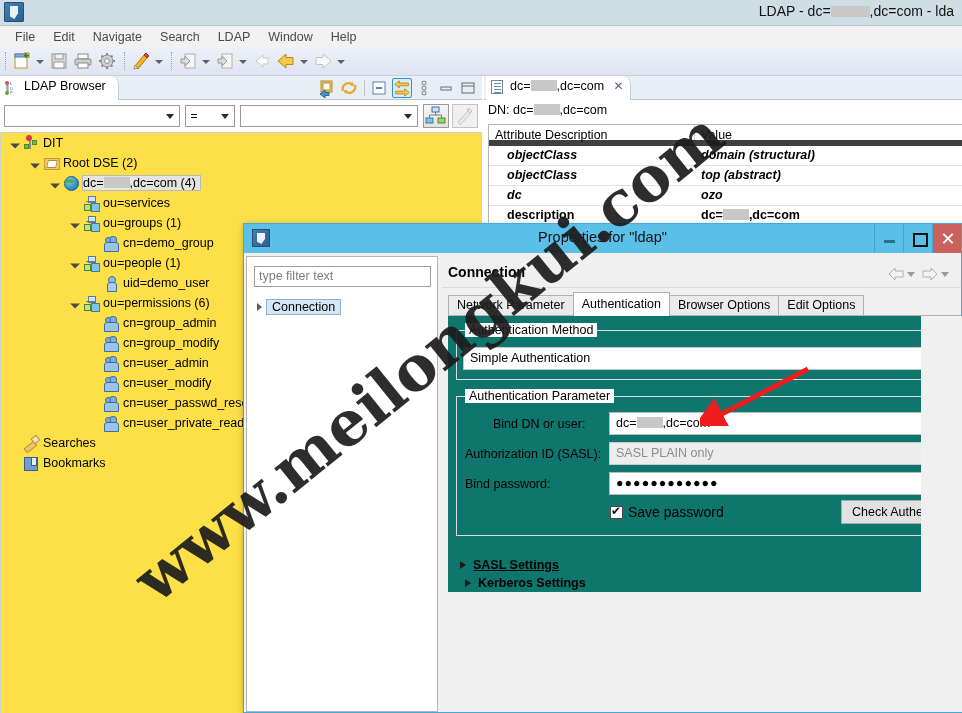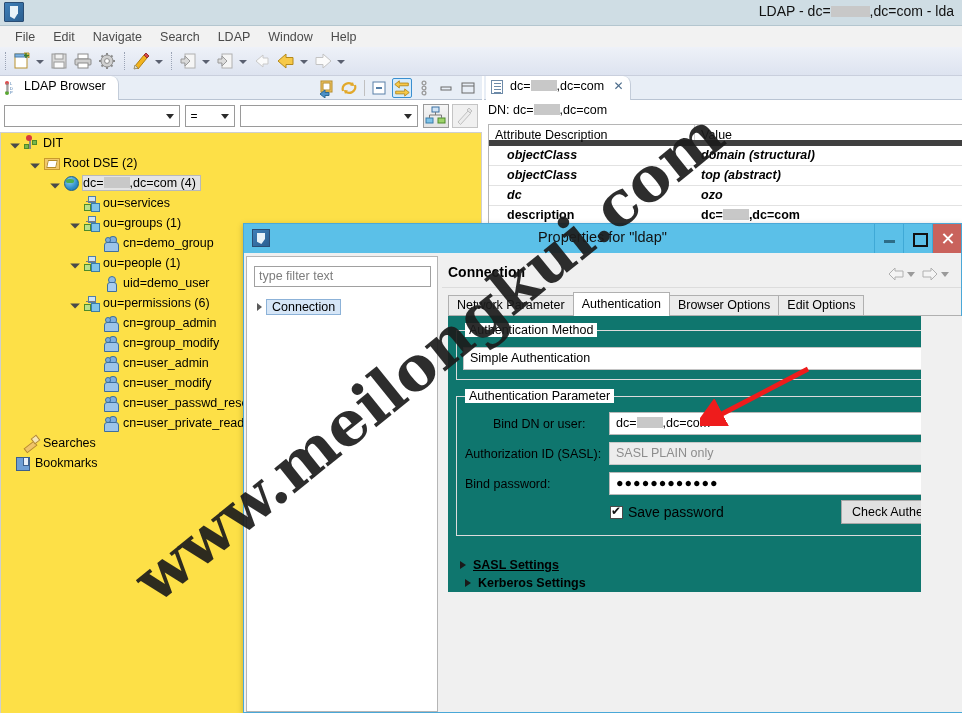--- a/index.html
+++ b/index.html
@@ -709,21 +709,21 @@
           <div class="tnode" style="padding-left: 88px;">
             <span class="twist"></span>
             <span class="ticon ic-group"></span>
             <span class="tlabel">cn=user_private_read</span>
           </div>
           <div class="tnode" style="padding-left: 8px;">
             <span class="twist"></span>
             <span class="ticon ic-search"></span>
             <span class="tlabel">Searches</span>
           </div>
-          <div class="tnode" style="">
+          <div class="tnode" style="padding-left: 8px;">
             <span class="twist"></span>
             <span class="ticon ic-book"></span>
             <span class="tlabel">Bookmarks</span>
           </div>
         </div>
     </div>
   </div>
 
   <div class="editor">
     <div class="ed-tabrow">

